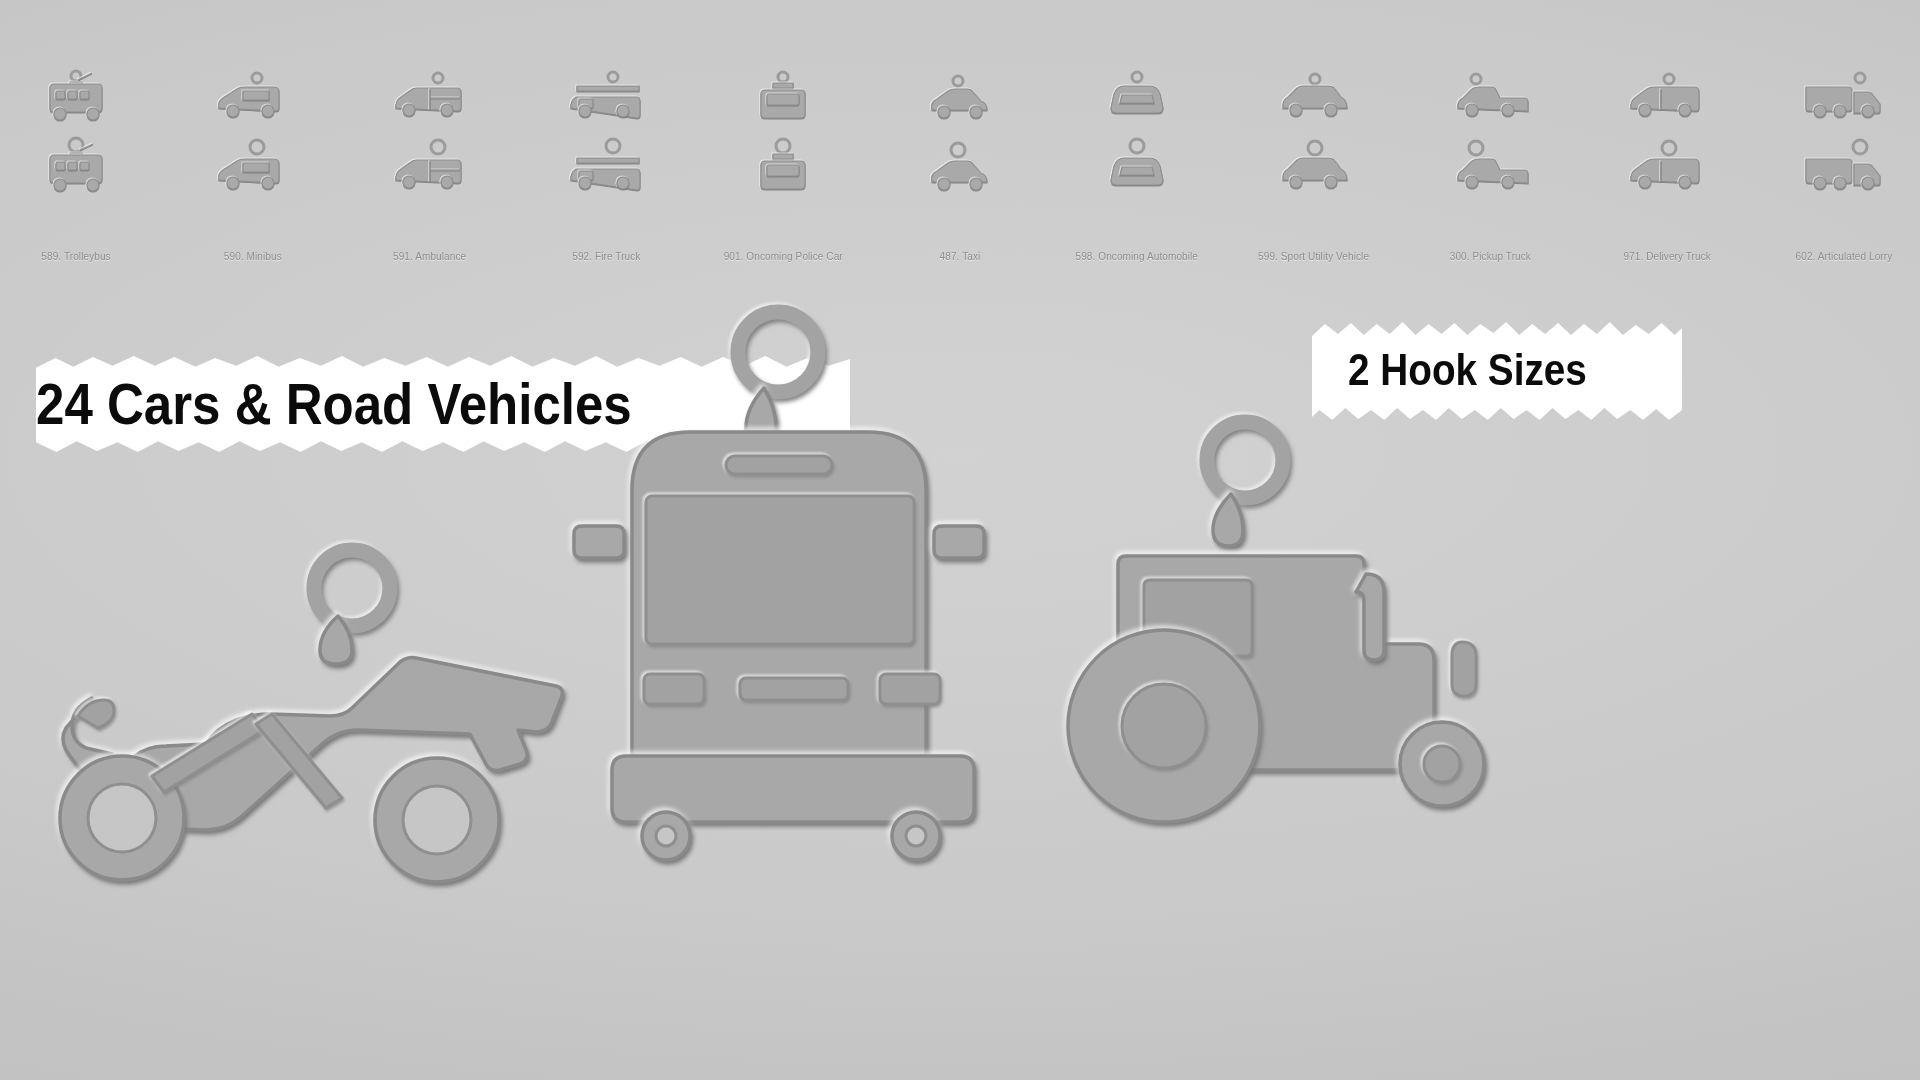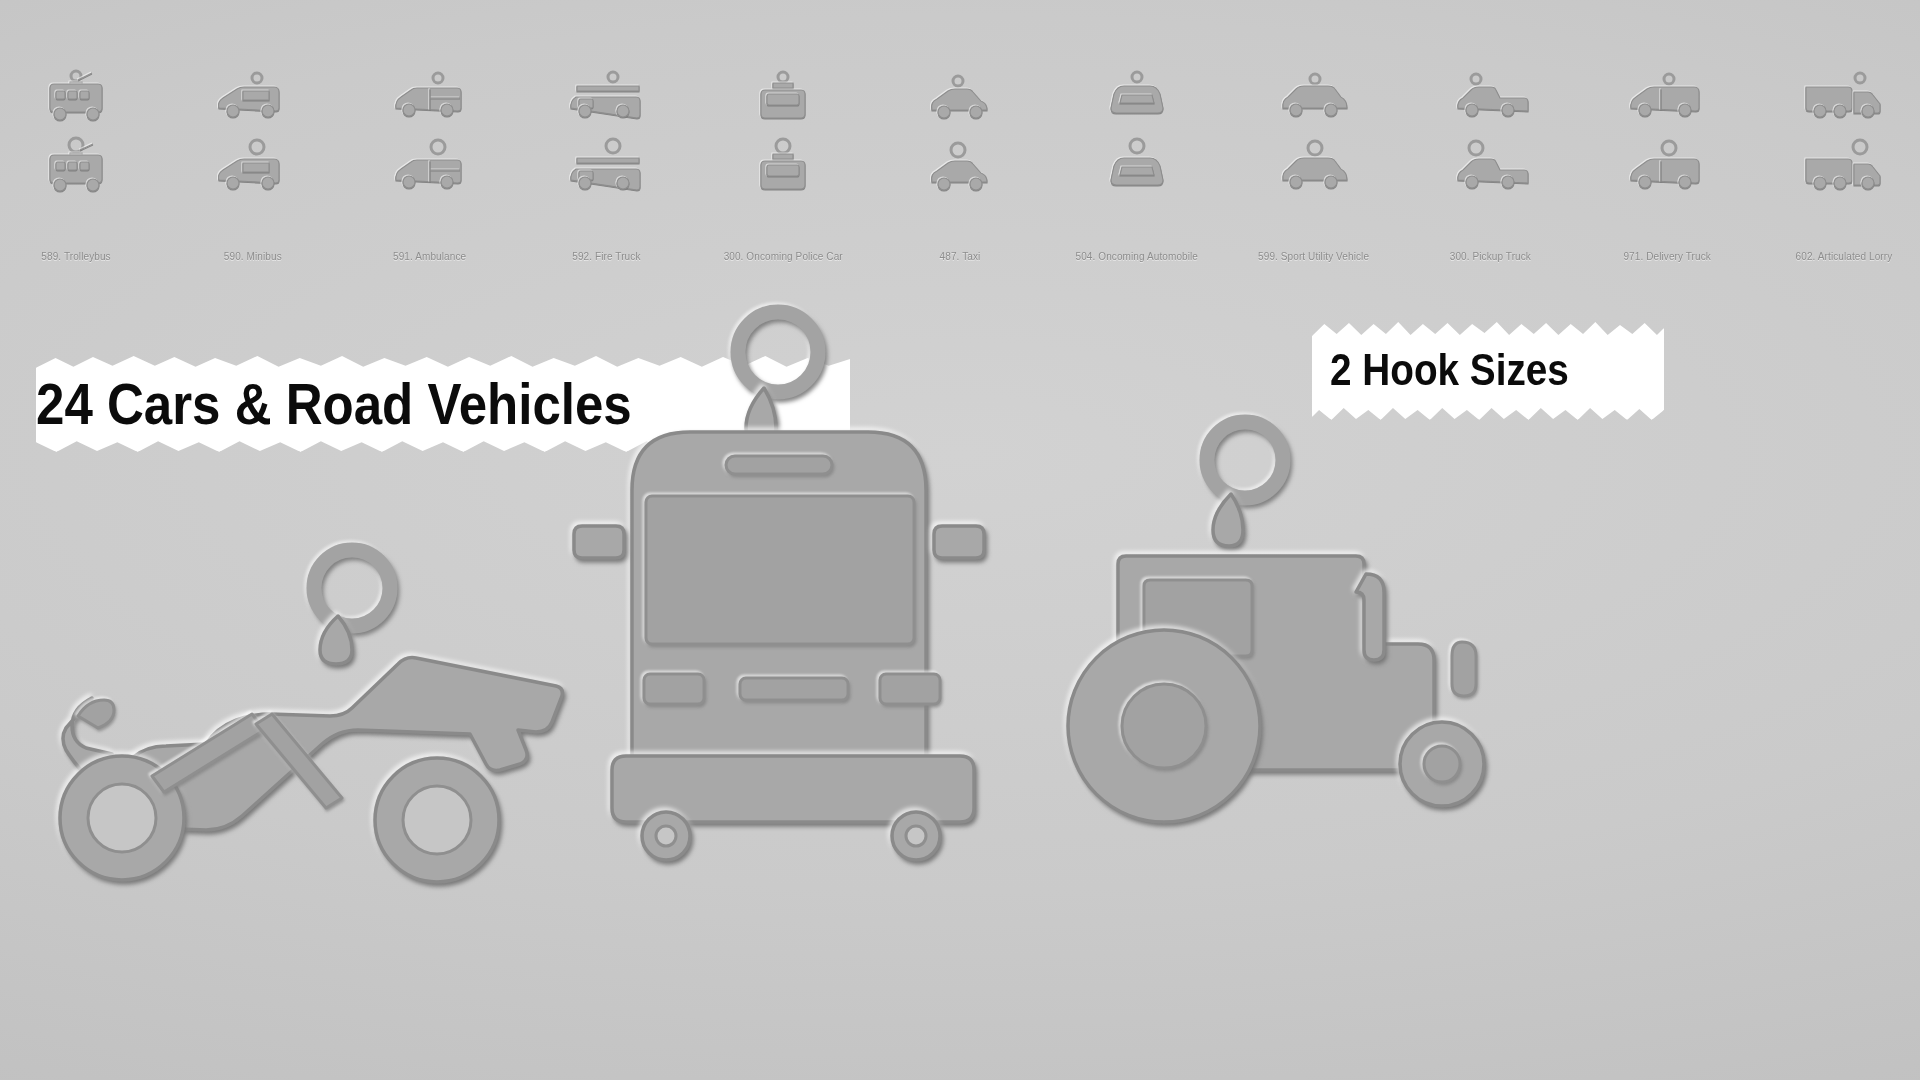--- a/index.html
+++ b/index.html
@@ -105,21 +105,21 @@
       47.5% 99%, 45% 89%, 42.5% 100%, 40% 90%, 37.5% 99%, 35% 89%, 32.5% 100%,
       30% 90%, 27.5% 99%, 25% 89%, 22.5% 100%, 20% 90%, 17.5% 99%, 15% 89%,
       12.5% 100%, 10% 90%, 7.5% 99%, 5% 89%, 2.5% 100%, 0% 90%
     );
   }
   #banner-vehicles span { font-size: 58px; }
 
   #banner-hooks {
     left: 1312px; top: 320px;
     width: 334px; height: 100px;
-    padding-left: 18px;
+    padding-left: 36px;
     clip-path: polygon(
       0% 16%, 3.5% 4%, 7% 14%, 10.5% 3%, 14% 15%, 17.5% 4%, 21% 14%, 24.5% 2%,
       28% 15%, 31.5% 4%, 35% 14%, 38.5% 3%, 42% 15%, 45.5% 4%, 49% 13%,
       52.5% 2%, 56% 15%, 59.5% 4%, 63% 14%, 66.5% 3%, 70% 15%, 73.5% 4%,
       77% 14%, 80.5% 2%, 84% 15%, 87.5% 5%, 91% 14%, 94.5% 3%, 98% 15%, 100% 8%,
       100% 90%, 96.5% 100%, 93% 89%, 89.5% 100%, 86% 90%, 82.5% 99%, 79% 88%,
       75.5% 100%, 72% 90%, 68.5% 99%, 65% 88%, 61.5% 100%, 58% 90%, 54.5% 99%,
       51% 88%, 47.5% 100%, 44% 90%, 40.5% 99%, 37% 88%, 33.5% 100%, 30% 90%,
       26.5% 99%, 23% 88%, 19.5% 100%, 16% 90%, 12.5% 99%, 9% 88%, 5.5% 100%,
       2% 90%, 0% 97%
@@ -303,21 +303,21 @@
       <div class="mini-row big">
         <span class="mini-icon">
           <svg width="64" height="60" viewBox="0 0 64 60">
             <circle class="emboss-hook" cx="32" cy="10" r="7"></circle>
             <path class="emboss" d="M22 18 h20 v5 h-20z"></path>
             <path class="emboss" d="M14 25 h36 q4 0 4 4 v20 q0 4 -4 4 h-36 q-4 0 -4 -4 v-20 q0 -4 4 -4z"></path>
             <rect class="emboss" x="16" y="29" width="32" height="11" rx="2"></rect>
           </svg>
         </span>
       </div>
-      <div class="mini-label">300. Oncoming Police Car</div>
+      <div class="mini-label">901. Oncoming Police Car</div>
     </div>
 
     <div class="preview-cell">
       <div class="mini-row">
         <span class="mini-icon">
           <svg width="72" height="56" viewBox="0 0 72 56">
             <circle class="emboss-hook" cx="34" cy="13" r="5"></circle>
             <path class="emboss" d="M8 42 q-2 -8 5 -11 l11 -8 q3 -2 7 -2 h12 q4 0 6 3 l8 9 q6 2 6 9z"></path>
             <circle class="emboss" cx="20" cy="44" r="6"></circle>
             <circle class="emboss" cx="52" cy="44" r="6"></circle>
@@ -351,21 +351,21 @@
       </div>
       <div class="mini-row big">
         <span class="mini-icon">
           <svg width="70" height="60" viewBox="0 0 70 60">
             <circle class="emboss-hook" cx="35" cy="10" r="7"></circle>
             <path class="emboss" d="M12 30 q3 -8 10 -8 h26 q7 0 10 8 l3 14 q0 5 -5 5 h-42 q-5 0 -5 -5z"></path>
             <path class="emboss" d="M20 31 h30 l2 8 h-34z"></path>
           </svg>
         </span>
       </div>
-      <div class="mini-label">504. Oncoming Automobile</div>
+      <div class="mini-label">598. Oncoming Automobile</div>
     </div>
 
     <div class="preview-cell">
       <div class="mini-row">
         <span class="mini-icon">
           <svg width="78" height="56" viewBox="0 0 78 56">
             <circle class="emboss-hook" cx="40" cy="11" r="5"></circle>
             <path class="emboss" d="M8 40 q-1 -8 5 -11 l8 -8 q3 -3 8 -3 h24 q5 0 7 3 l6 8 q6 3 6 11z"></path>
             <circle class="emboss" cx="21" cy="42" r="6"></circle>
             <circle class="emboss" cx="56" cy="42" r="6"></circle>

